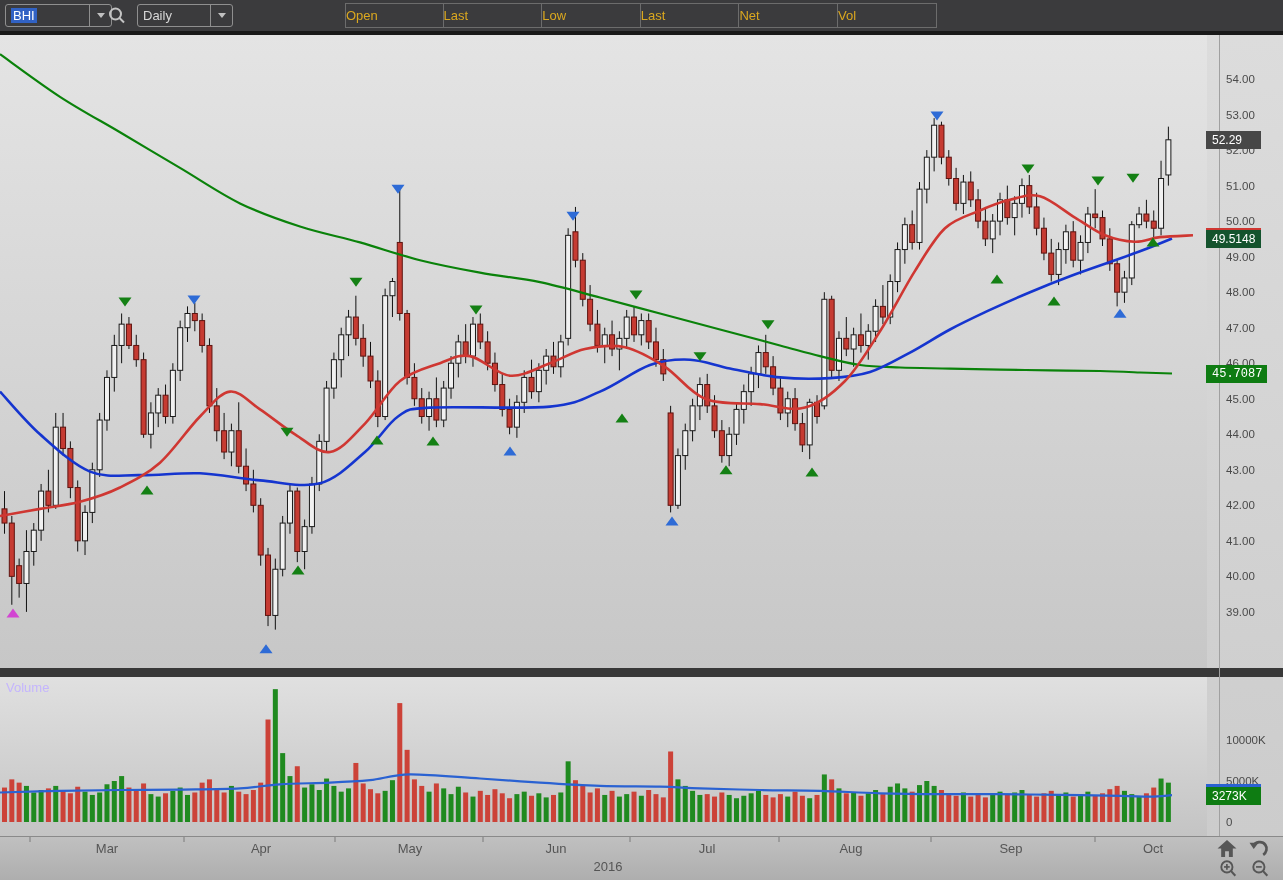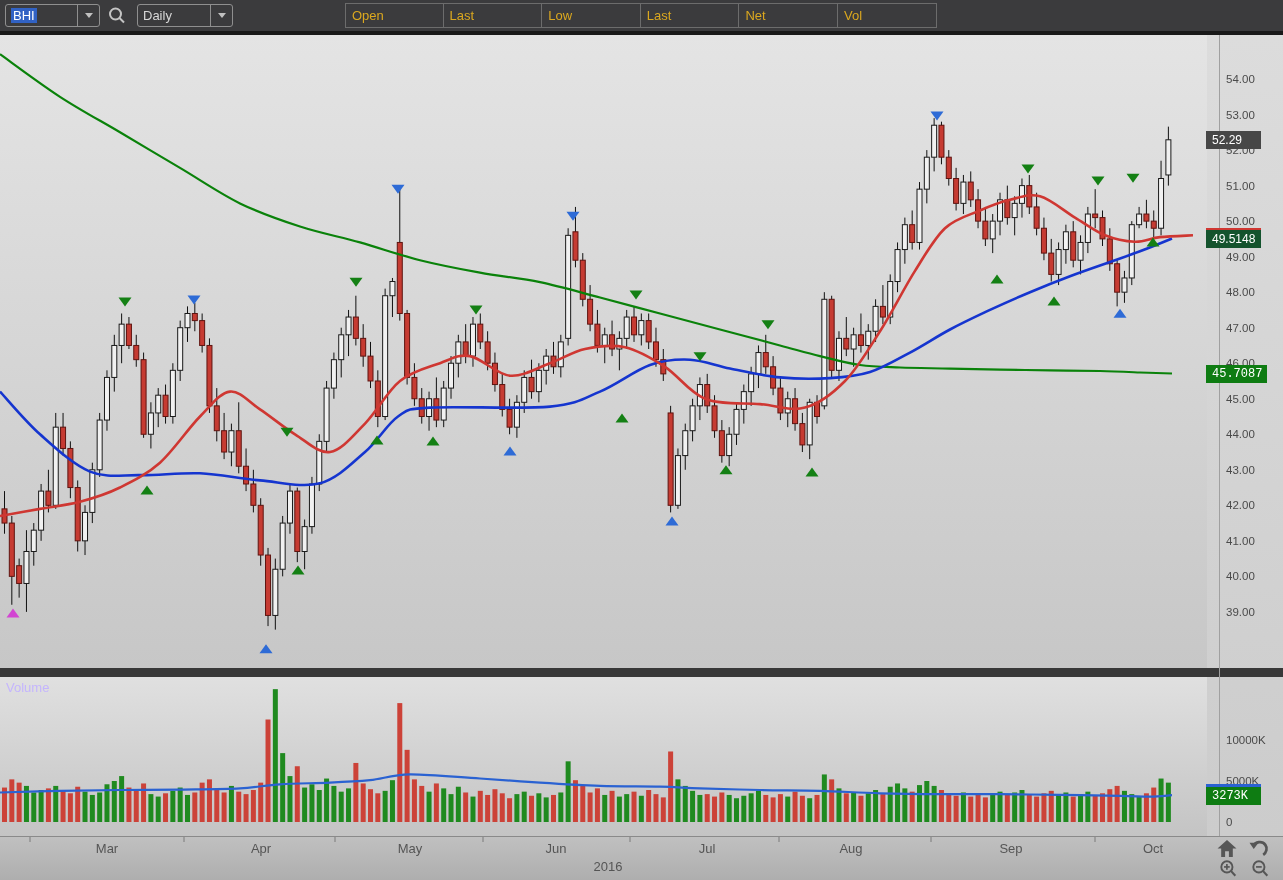--- a/index.html
+++ b/index.html
@@ -11,40 +11,40 @@
   .combo{position:absolute;top:4px;height:23px;border:1px solid #8f8f8f;border-radius:3px;
          background:#3b3b3d;display:flex;align-items:center;box-sizing:border-box;}
   .combo .val{flex:1;padding-left:5px;font-size:13px;color:#d8d8d8;white-space:nowrap;}
   .combo .sel{background:#3162c4;color:#fff;padding:0 2px;}
   .combo .arrow-box{width:21px;align-self:stretch;border-left:1px solid #8f8f8f;
          display:flex;align-items:center;justify-content:center;}
   .chev{width:0;height:0;border-left:4px solid transparent;border-right:4px solid transparent;
         border-top:5px solid #c0c0c0;}
   .quote-row{position:absolute;left:345px;top:3px;height:25px;display:flex;z-index:31;}
   .quote-cell{width:98.6px;box-sizing:border-box;border:1px solid #6c6c6c;border-left:none;
-        display:flex;align-items:center;padding-left:6px;font-size:13px;color:#dba81f;}
+        display:flex;align-items:center;font-size:13px;color:#dba81f;}
   .quote-cell:first-child{border-left:1px solid #6c6c6c;}
   
   .pane-main{position:absolute;left:0;top:35px;width:1283px;height:633px;
         background:linear-gradient(#e4e4e4,#c7c7c7);z-index:0;}
   .pane-sep{position:absolute;left:0;top:668px;width:1283px;height:9px;background:#383838;z-index:2;}
   .pane-vol{position:absolute;left:0;top:677px;width:1283px;height:159px;
         background:linear-gradient(#e0e0e0,#c4c4c4);z-index:0;}
   .pane-xaxis{position:absolute;left:0;top:836px;width:1283px;height:44px;
         background:linear-gradient(#c0c0c0,#aeaeae);border-top:1px solid #8a8a8a;box-sizing:border-box;z-index:2;}
   .axis-right{position:absolute;left:1207px;top:35px;width:76px;height:801px;
         background:linear-gradient(#dcdcdc,#cccccc);z-index:1;}
   svg#chart{position:absolute;left:0;top:0;z-index:5;pointer-events:none;}
   
   .tag{position:absolute;left:1206px;z-index:8;color:#fff;font-size:12px;
        padding:2px 5px 2px 6px;min-width:44px;white-space:nowrap;}
   .tag-last{background:#474747;}
   .tag-blue{background:#14532d;border-top:2px solid #cf3732;}
   .tag-green{background:#0e7c12;font-family:Liberation Mono, monospace;}
-  .tag-vol{background:#0e7c12;border-top:3px solid #2a62d2;font-family:Liberation Mono, monospace;}
+  .tag-vol{background:#0e7c12;border-top:3px solid #2a62d2;}
   .vol-title{position:absolute;left:6px;top:680px;font-size:13px;color:#c4b5fd;z-index:6;}
   
   .nav-icons{position:absolute;left:1216px;top:839px;width:62px;height:40px;z-index:9;}
   .nav-btn{position:absolute;width:22px;height:19px;cursor:pointer;}
 </style>
 </head>
 <body>
 <div id="app">
 
   <div class="pane-main"></div>
@@ -606,21 +606,21 @@
       <text x="608" y="871" font-size="13" fill="#555" font-family="&quot;Liberation Sans&quot;, sans-serif" text-anchor="middle">2016</text>
     </svg>
 
   <div class="vol-title">Volume</div>
   <div class="tag tag-last" style="top:131px;">52.29</div>
   <div class="tag tag-blue" style="top:228px;">49.5148</div>
   <div class="tag tag-green" style="top:365px;">45.7087</div>
   <div class="tag tag-vol" style="top:784px;">3273K</div>
 
   <div class="toolbar">
-    <div class="combo" style="left:5px;width:95px;">
+    <div class="combo" style="left:5px;width:107px;">
       <div class="val"><span class="sel">BHI</span></div>
       <div class="arrow-box">
           <span class="chev"></span>
         </div>
     </div>
     <svg style="position:absolute;left:106px;top:5px;" width="22" height="22" viewBox="0 0 22 22">
       <circle cx="9.5" cy="9" r="5.5" fill="none" stroke="#c4c4c4" stroke-width="2"></circle>
       <line x1="13.5" y1="13" x2="18" y2="17.5" stroke="#c4c4c4" stroke-width="2"></line>
     </svg>
     <div class="combo" style="left:137px;width:96px;">

